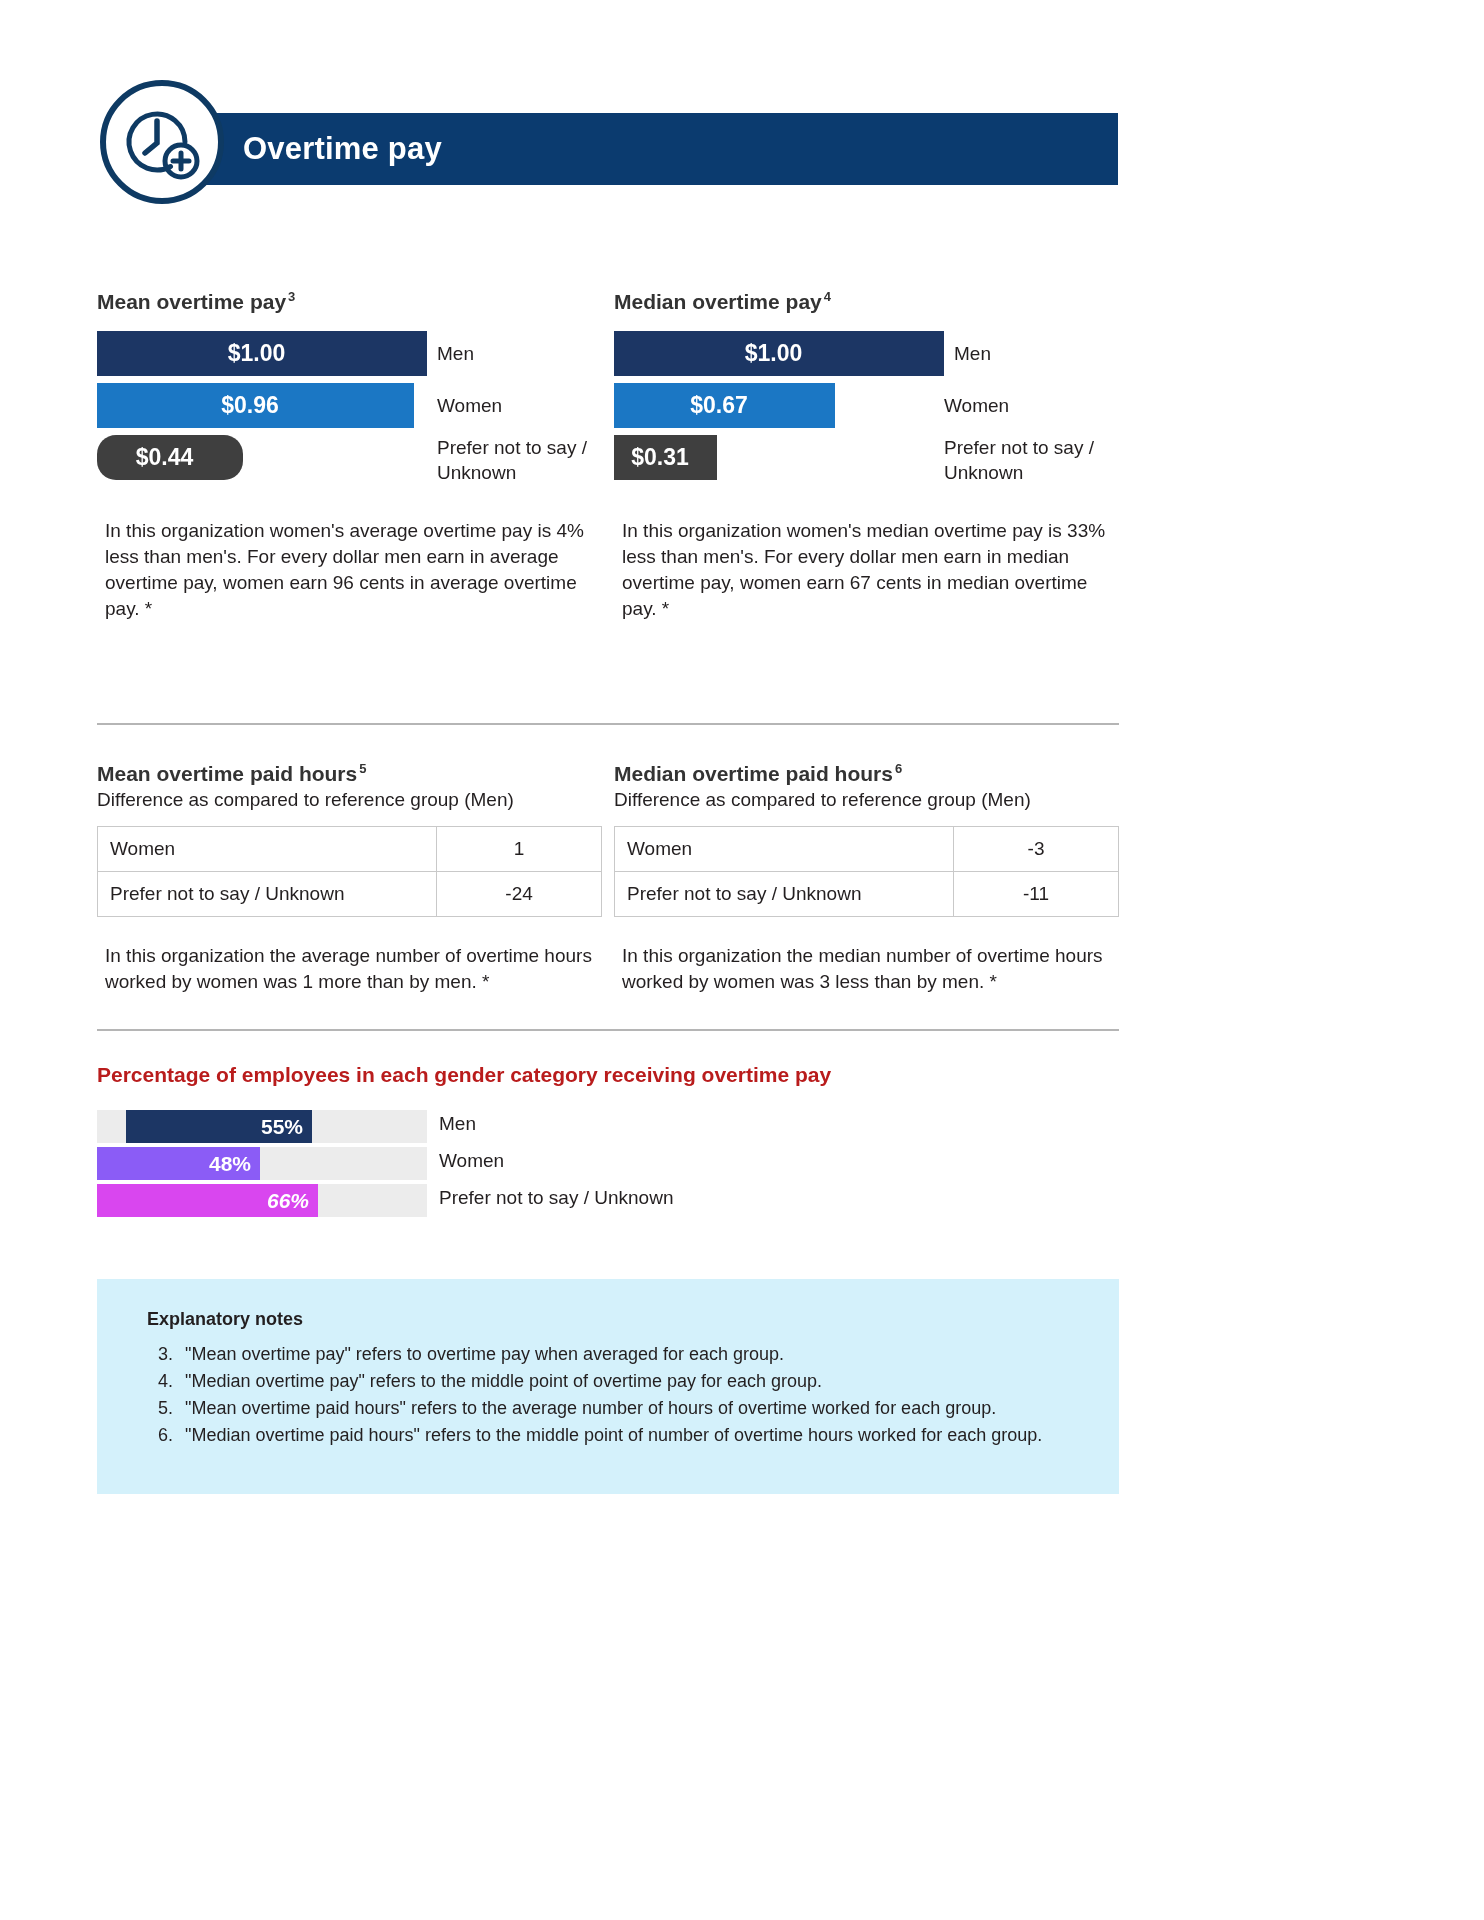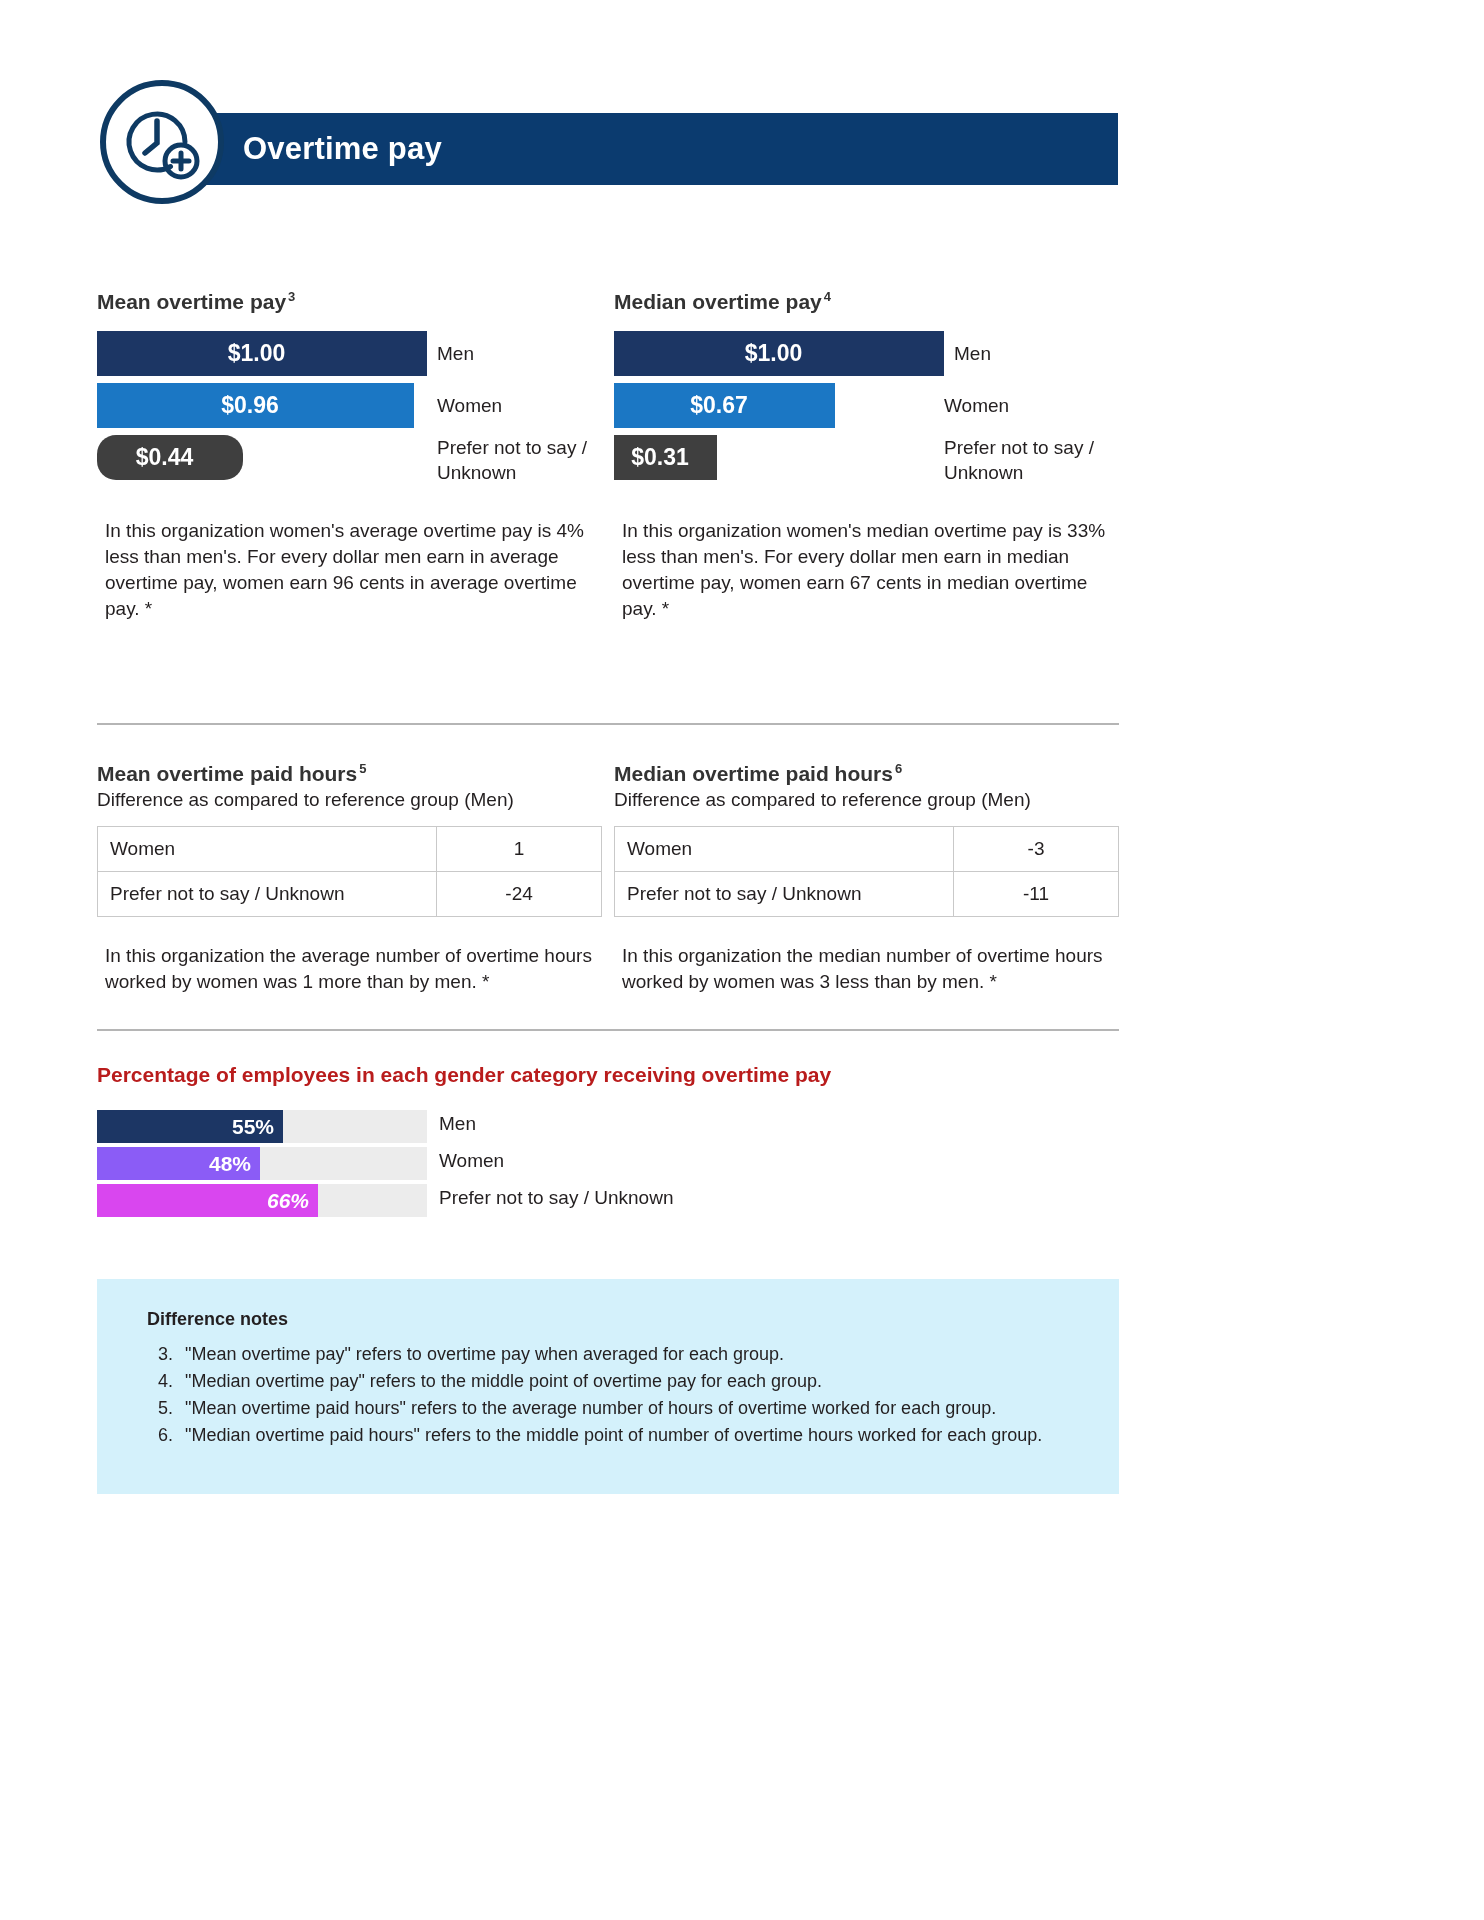--- a/index.html
+++ b/index.html
@@ -370,21 +370,21 @@
   </div>
 
   <div class="divider" style="top:1029px;"></div>
 
   <div style="position:absolute; left:97px; top:1062px; width:1022px;">
     <h2 class="pct-title">Percentage of employees in each gender category receiving overtime pay</h2>
 
     <div style="margin-top:22px;">
       <div class="pctrow">
         <div class="pct-track"></div>
-        <div class="pct-fill men" style="width:186px;">
+        <div class="pct-fill men" style="width:186px;margin-left:29px;">
           <span class="pval">55%</span>
         </div>
         <div class="pct-label">Men</div>
       </div>
       <div class="pctrow">
         <div class="pct-track"></div>
         <div class="pct-fill women" style="width:163px;">
           <span class="pval">48%</span>
         </div>
         <div class="pct-label">Women</div>
@@ -393,21 +393,21 @@
         <div class="pct-track"></div>
         <div class="pct-fill pnts" style="width:221px;">
           <span class="pval">66%</span>
         </div>
         <div class="pct-label">Prefer not to say / Unknown</div>
       </div>
     </div>
   </div>
 
   <div class="notes">
-    <div class="notes-title">Difference notes</div>
+    <div class="notes-title">Explanatory notes</div>
     <ul class="notes-list">
       <li>
         <span class="num">3.</span>
         <span>"Mean overtime pay" refers to overtime pay when averaged for each group.</span>
       </li>
       <li>
         <span class="num">4.</span>
         <span>"Median overtime pay" refers to the middle point of overtime pay for each group.</span>
       </li>
       <li>

